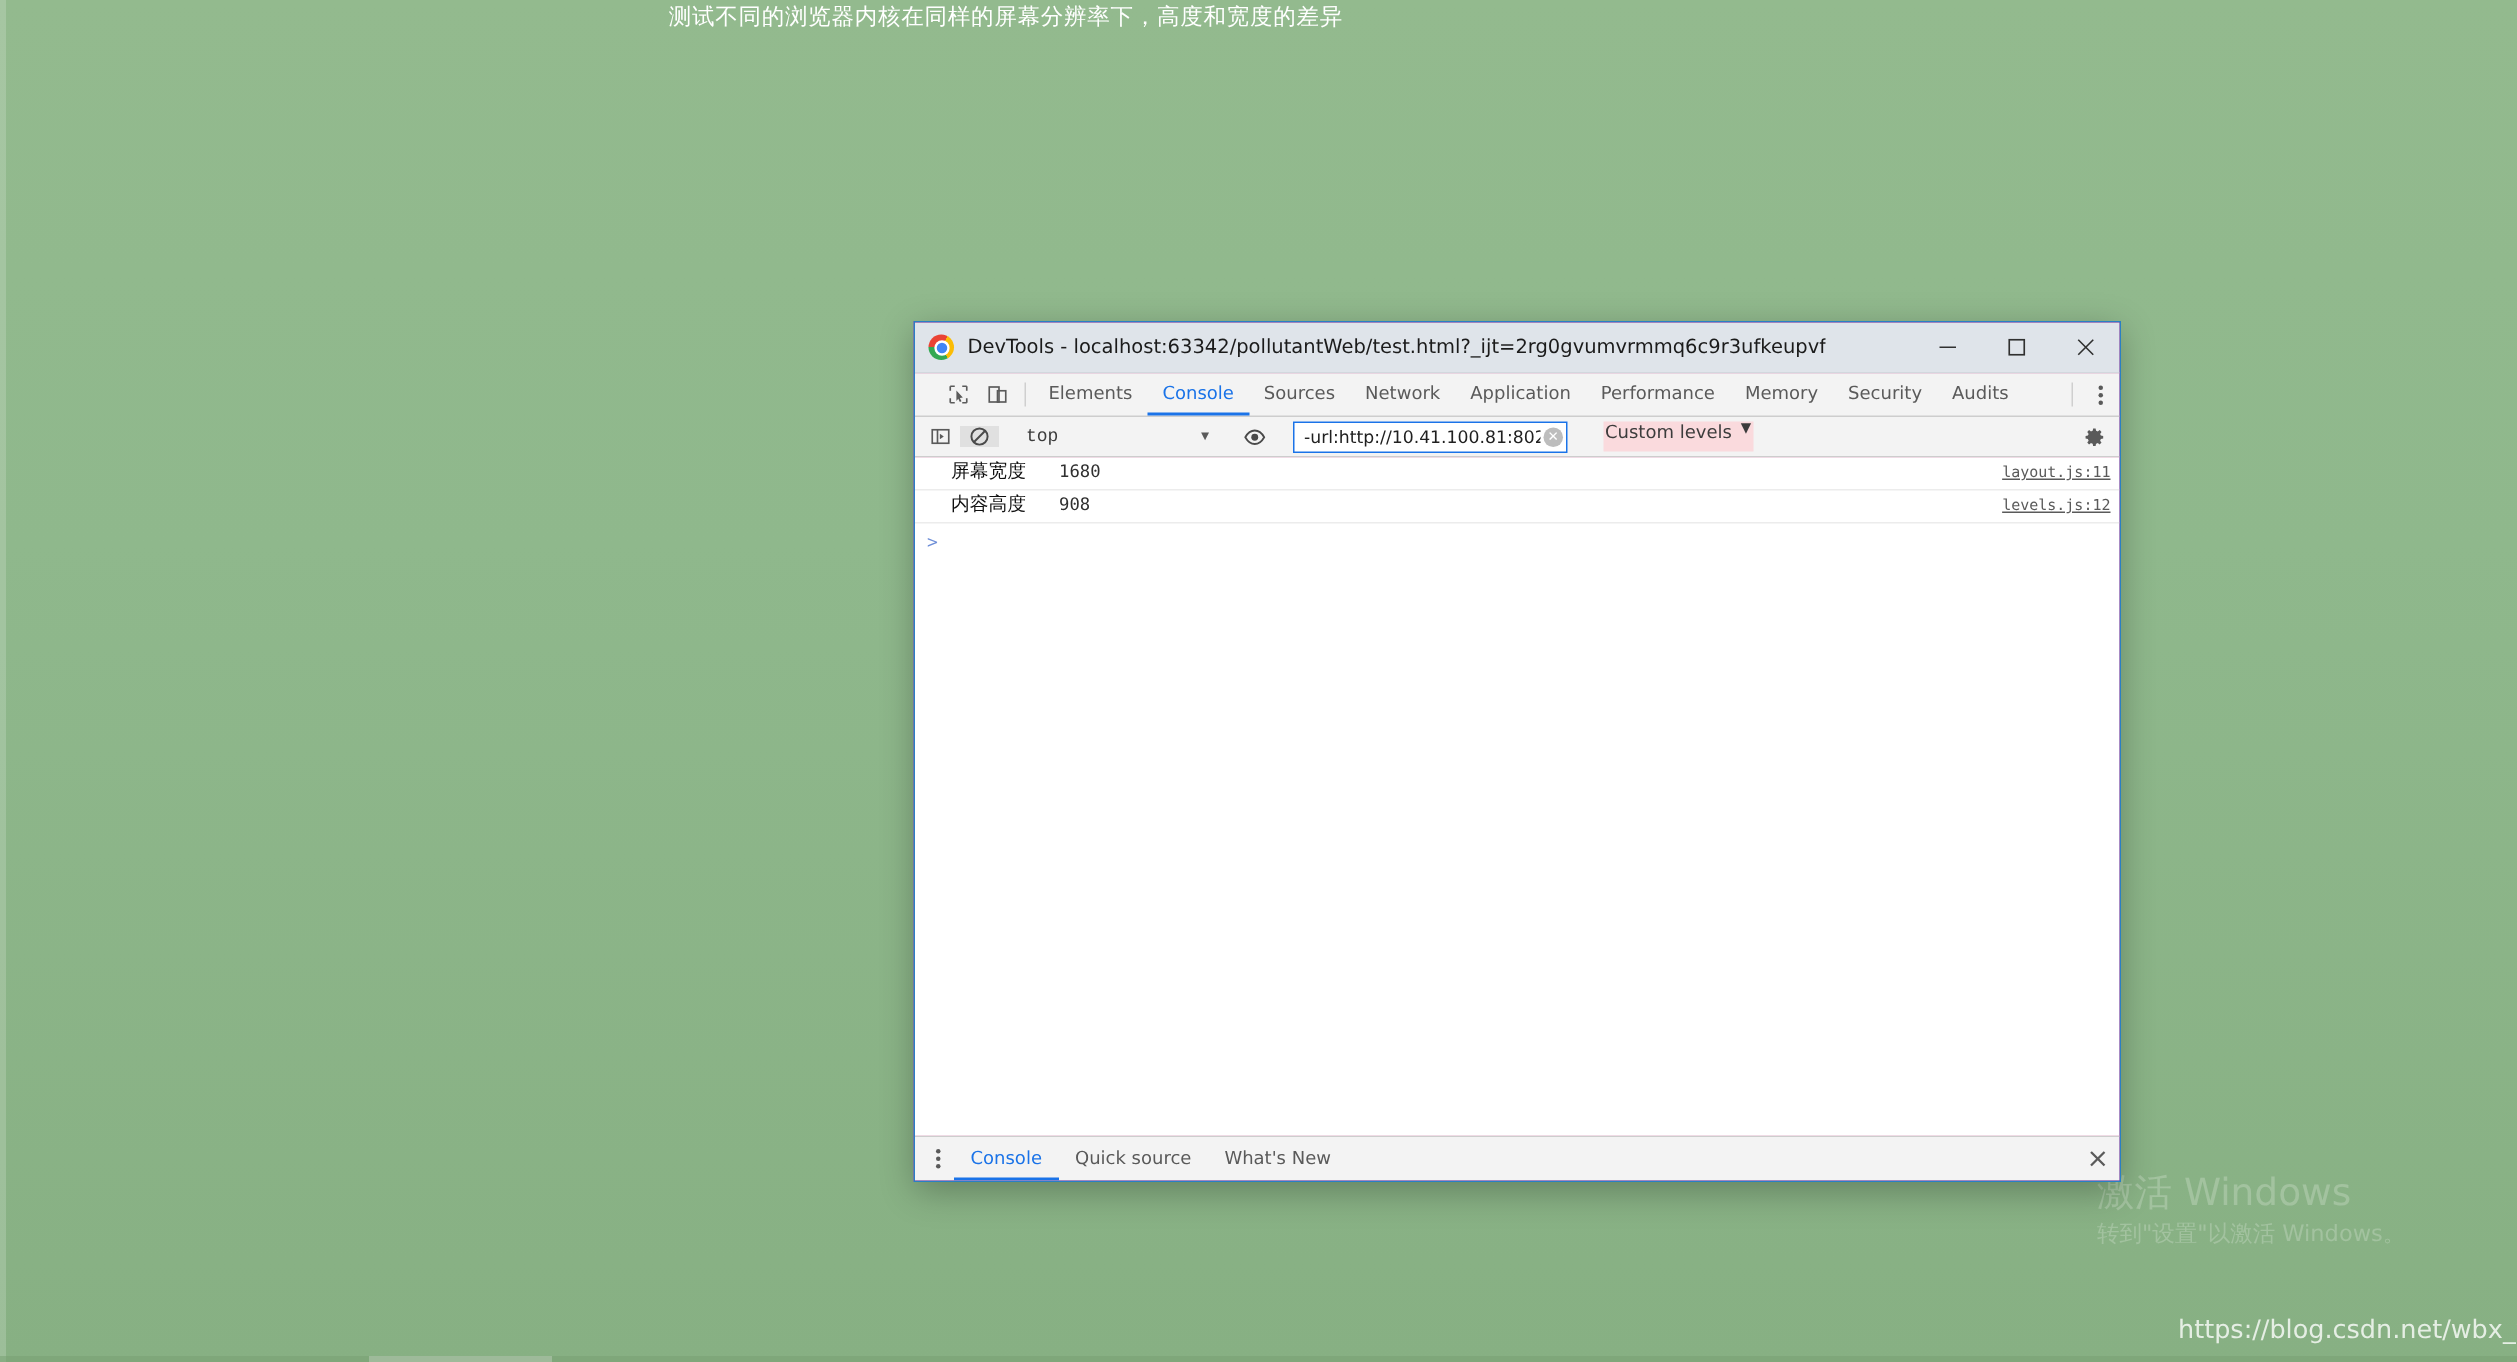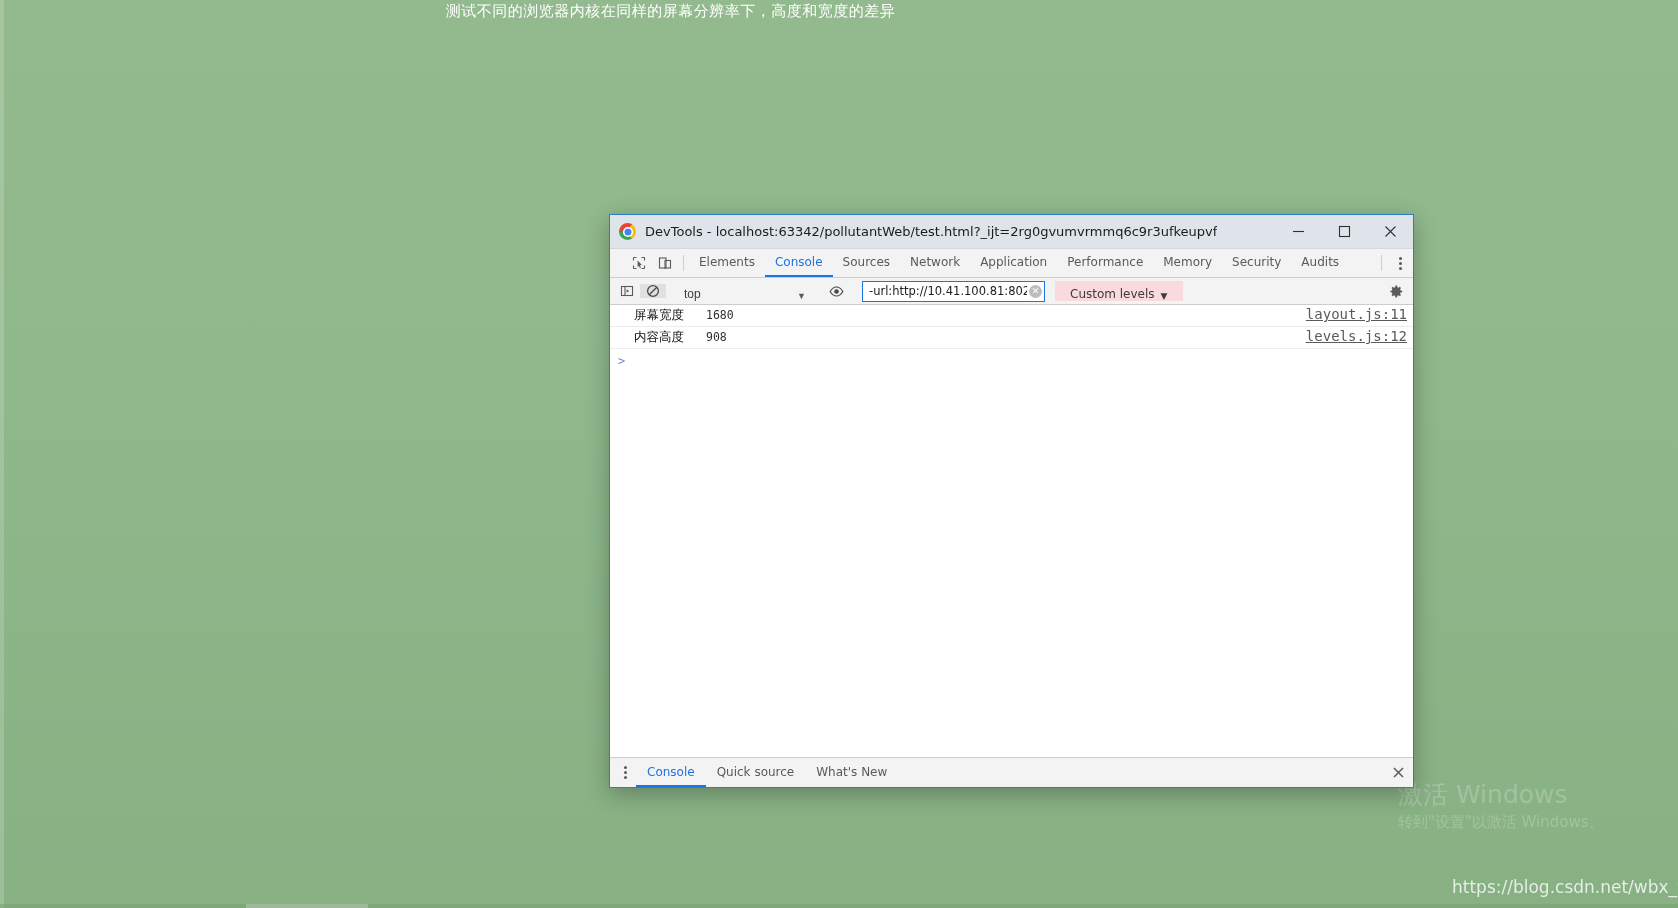--- a/index.html
+++ b/index.html
@@ -207,27 +207,27 @@
     height: 26px;
     min-height: 26px;
     background: #f3f3f3;
     border-bottom: 1px solid #cdcdcd;
     display: flex;
     align-items: center;
     padding: 0 4px;
   }
   #context-select {
     display: flex;
-    align-items: flex-end;
+    align-items: center;
     width: 128px;
     height: 20px;
     font-size: 12px;
     color: #3c3c3c;
     padding-left: 7px;
-    font-family: Liberation Sans, sans-serif;
+    font-family: Liberation Mono, monospace;
   }
   #context-select .caret {
     margin-left: auto;
     margin-right: 6px;
     font-size: 9px;
     color: #5a5a5a;
   }
   #filter-input-wrap {
     display: flex;
     align-items: center;
@@ -253,25 +253,25 @@
     border-radius: 50%;
     background: #bdbdbd;
     color: #ffffff;
     font-size: 9px;
     line-height: 13px;
     text-align: center;
     flex: none;
   }
   #levels-select {
     display: flex;
-    align-items: flex-end;
+    align-items: flex-start;
     height: 20px;
     background: #fadadd;
-    padding: 0 15px;
-    margin-left: 10px;
+    padding: 0 1px;
+    margin-left: 24px;
     font-size: 12px;
     color: #3c3c3c;
     font-family: "DejaVu Sans", sans-serif;
   }
   #levels-select .caret { margin-left: 6px; font-size: 9px; }
   #toolbar-right {
     margin-left: auto;
     display: flex;
     align-items: center;
   }
@@ -307,21 +307,21 @@
     margin-right: 22px;
   }
   .console-row .msg-value {
     font-family: "DejaVu Sans Mono", monospace;
     font-size: 11.5px;
     color: #303030;
   }
   .console-row .msg-source {
     margin-left: auto;
     font-family: "DejaVu Sans Mono", monospace;
-    font-size: 14px;
+    font-size: 10px;
     color: #5a5a5a;
     text-decoration: underline;
     white-space: nowrap;
     padding-left: 16px;
   }
   #prompt-row {
     display: flex;
     align-items: center;
     min-height: 20px;
     padding: 2px 6px 2px 8px;

